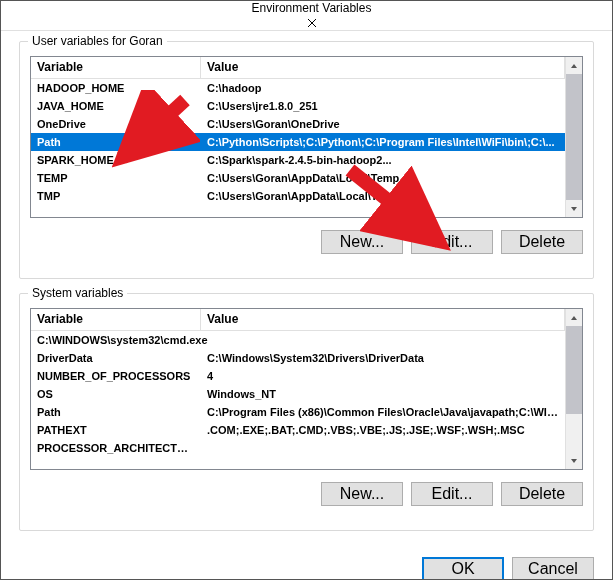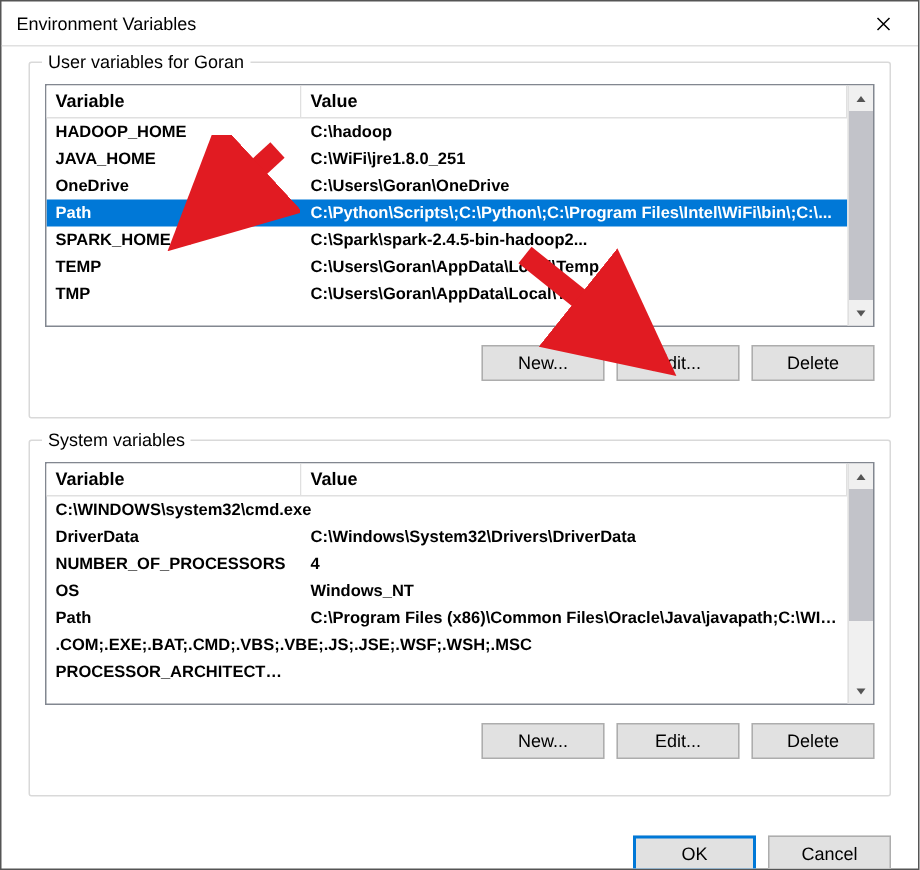--- a/index.html
+++ b/index.html
@@ -12,20 +12,21 @@
       overflow: hidden;
       border: 1px solid #555;
     }
     .titlebar {
       height: 30px;
       display: flex;
       align-items: center;
       justify-content: space-between;
       padding: 0 0 0 10px;
       border-bottom: 1px solid #e0e0e0;
+      flex-direction: column;
     }
     .close-btn {
       width: 46px; height: 30px;
       display: flex; align-items: center; justify-content: center;
       font-size: 14px; color: #333;
     }
     .close-btn svg { width: 10px; height: 10px; }
     .content { padding: 10px 18px 12px 18px; }
     .group {
       border: 1px solid #d9d9d9;
@@ -96,21 +97,21 @@
     .btnrow {
       display: flex;
       justify-content: flex-end;
       gap: 8px;
       margin-top: 12px;
     }
     .btn {
       width: 82px; height: 24px;
       background: #e1e1e1;
       border: 1px solid #adadad;
-      font-size: 12px;
+      font-size: 16px;
       display: inline-flex; align-items: center; justify-content: center;
       cursor: default;
     }
     .btn.primary { border: 2px solid #0078d7; }
     .footer {
       display: flex;
       justify-content: flex-end;
       gap: 8px;
       padding: 0 18px 10px 16px;
     }
@@ -143,21 +144,21 @@
           <div class="col col-var">Variable</div>
           <div class="col col-val">Value</div>
         </div>
         <div class="rows" id="user-rows">
             <div class="row">
               <div class="cell col-var">HADOOP_HOME</div>
               <div class="cell col-val">C:\hadoop</div>
             </div>
             <div class="row">
               <div class="cell col-var">JAVA_HOME</div>
-              <div class="cell col-val">C:\WiFi\jre1.8.0_251</div>
+              <div class="cell col-val">C:\Users\jre1.8.0_251</div>
             </div>
             <div class="row">
               <div class="cell col-var">OneDrive</div>
               <div class="cell col-val">C:\Users\Goran\OneDrive</div>
             </div>
             <div class="row selected">
               <div class="cell col-var">Path</div>
               <div class="cell col-val">C:\Python\Scripts\;C:\Python\;C:\Program Files\Intel\WiFi\bin\;C:\...</div>
             </div>
             <div class="row">
@@ -221,20 +222,21 @@
             </div>
             <div class="row">
               <div class="cell col-var">OS</div>
               <div class="cell col-val">Windows_NT</div>
             </div>
             <div class="row">
               <div class="cell col-var">Path</div>
               <div class="cell col-val">C:\Program Files (x86)\Common Files\Oracle\Java\javapath;C:\WIN...</div>
             </div>
             <div class="row">
+              <div class="cell col-var">PATHEXT</div>
               <div class="cell col-val">.COM;.EXE;.BAT;.CMD;.VBS;.VBE;.JS;.JSE;.WSF;.WSH;.MSC</div>
             </div>
             <div class="row">
               <div class="cell col-var">PROCESSOR_ARCHITECTURE</div>
             </div>
           </div>
       </div>
       <div class="scrollbar">
         <div class="scroll-btn">
             <svg viewBox="0 0 8 8">

